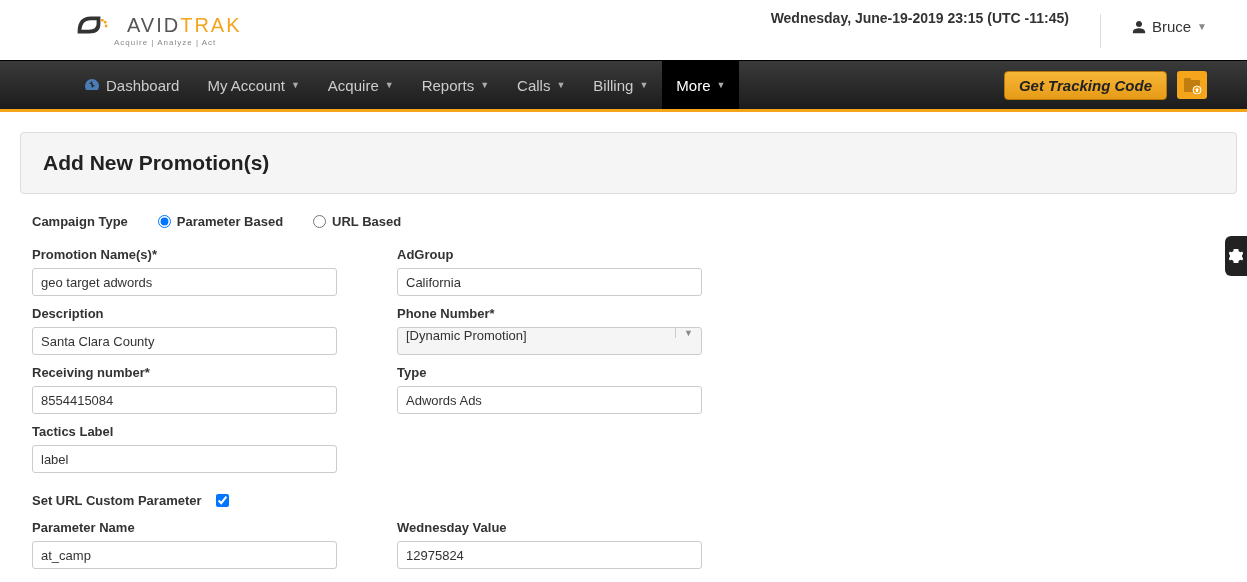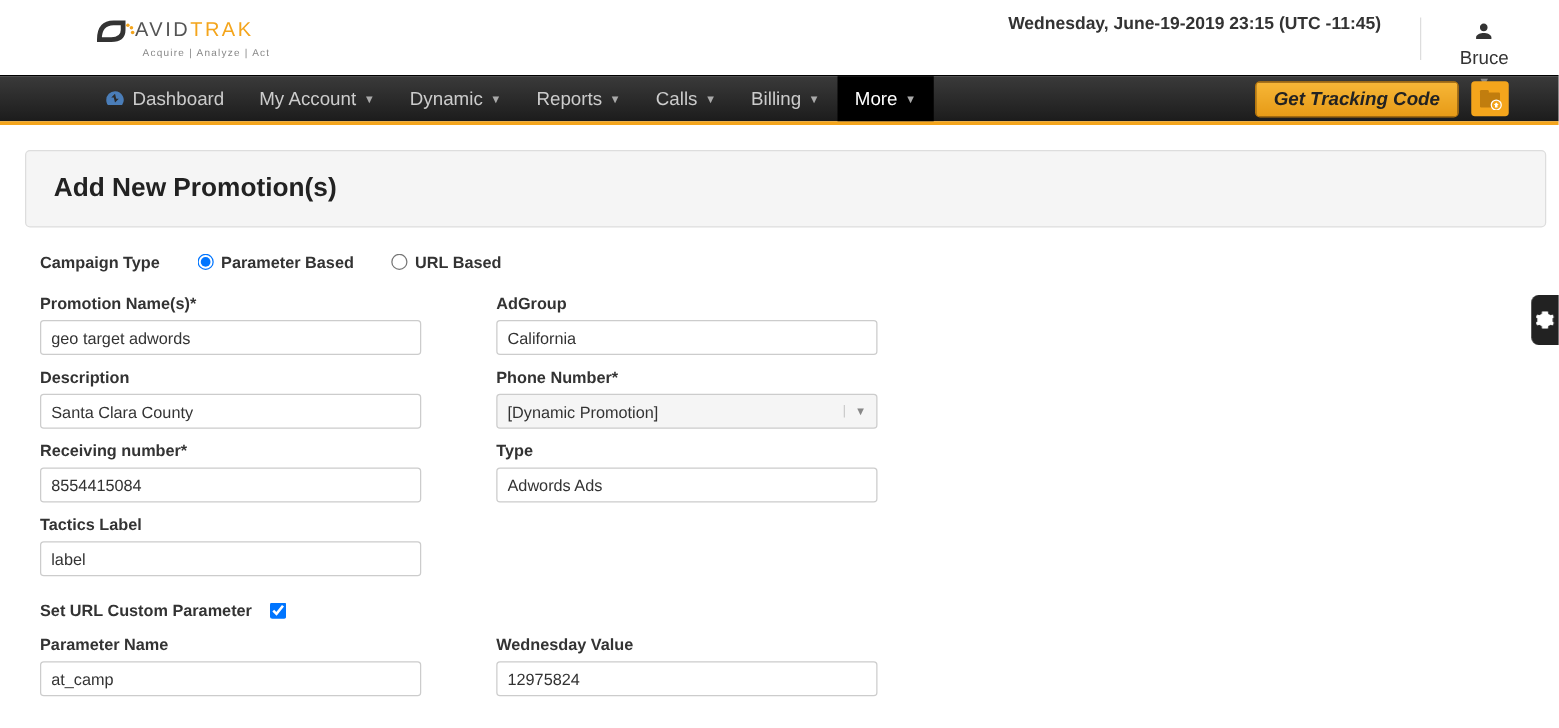--- a/index.html
+++ b/index.html
@@ -17,25 +17,25 @@
       align-items: flex-start;
       padding: 10px 40px 10px 70px;
       height: 60px;
     }
     .logo-mark {
       width: 38px;
       height: 30px;
     }
     .logo-text {
       font-family: Arial, sans-serif;
-      font-size: 16px;
+      font-size: 20px;
       font-weight: 300;
       letter-spacing: 2px;
       color: #555;
-      margin-left: 0;
+      margin-left: 19px;
     }
     .logo-text .trak { color: #f4a51c; }
     .logo-sub {
       font-size: 8px;
       color: #888;
       letter-spacing: 1px;
       display: block;
       margin-left: 44px;
       margin-top: -2px;
     }
@@ -64,28 +64,27 @@
       margin-top: 4px;
     }
     .user-dropdown {
       display: flex;
       align-items: center;
       gap: 6px;
       font-size: 15px;
       color: #333;
       padding-top: 8px;
       cursor: pointer;
-      flex-direction: column;
     }
     
     .navbar {
       background: linear-gradient(#3a3a3a, #1c1c1c);
       border-top: 1px solid #000;
       border-bottom: 3px solid #f4a51c;
-      height: 40px;
+      height: 52px;
       display: flex;
       padding: 0 40px 0 70px;
       justify-content: space-between;
     }
     .nav-left {
       display: flex;
       align-items: center;
       height: 100%;
     }
     .nav-item {
@@ -194,21 +193,21 @@
       padding: 0 8px;
       font-size: 13px;
       color: #333;
       background: #fff;
     }
     .form-select {
       background: #f5f5f5;
       appearance: none;
       position: relative;
       display: flex;
-      align-items: center;
+      align-items: flex-start;
       justify-content: space-between;
       cursor: pointer;
     }
     .form-select .sel-caret {
       border-left: 1px solid #ccc;
       padding-left: 8px;
       color: #888;
       font-size: 9px;
     }
     .custom-param-row {
@@ -275,21 +274,21 @@
       <svg width="16" height="14" viewBox="0 0 16 14">
           <path fill="#4a7db8" d="M8 1a7 7 0 0 0-7 7c0 1.5.5 3 1.3 4h11.4A7 7 0 0 0 8 1zm0 2l1 4h2l-3 3-1-4H5l3-3z"></path>
         </svg>
       <span>Dashboard</span>
     </div>
     <div class="nav-item">
       <span>My Account</span>
         <span class="caret">▼</span>
     </div>
     <div class="nav-item">
-      <span>Dynamic</span>
+      <span>Acquire</span>
         <span class="caret">▼</span>
     </div>
     <div class="nav-item">
       <span>Reports</span>
         <span class="caret">▼</span>
     </div>
     <div class="nav-item">
       <span>Calls</span>
         <span class="caret">▼</span>
     </div>

